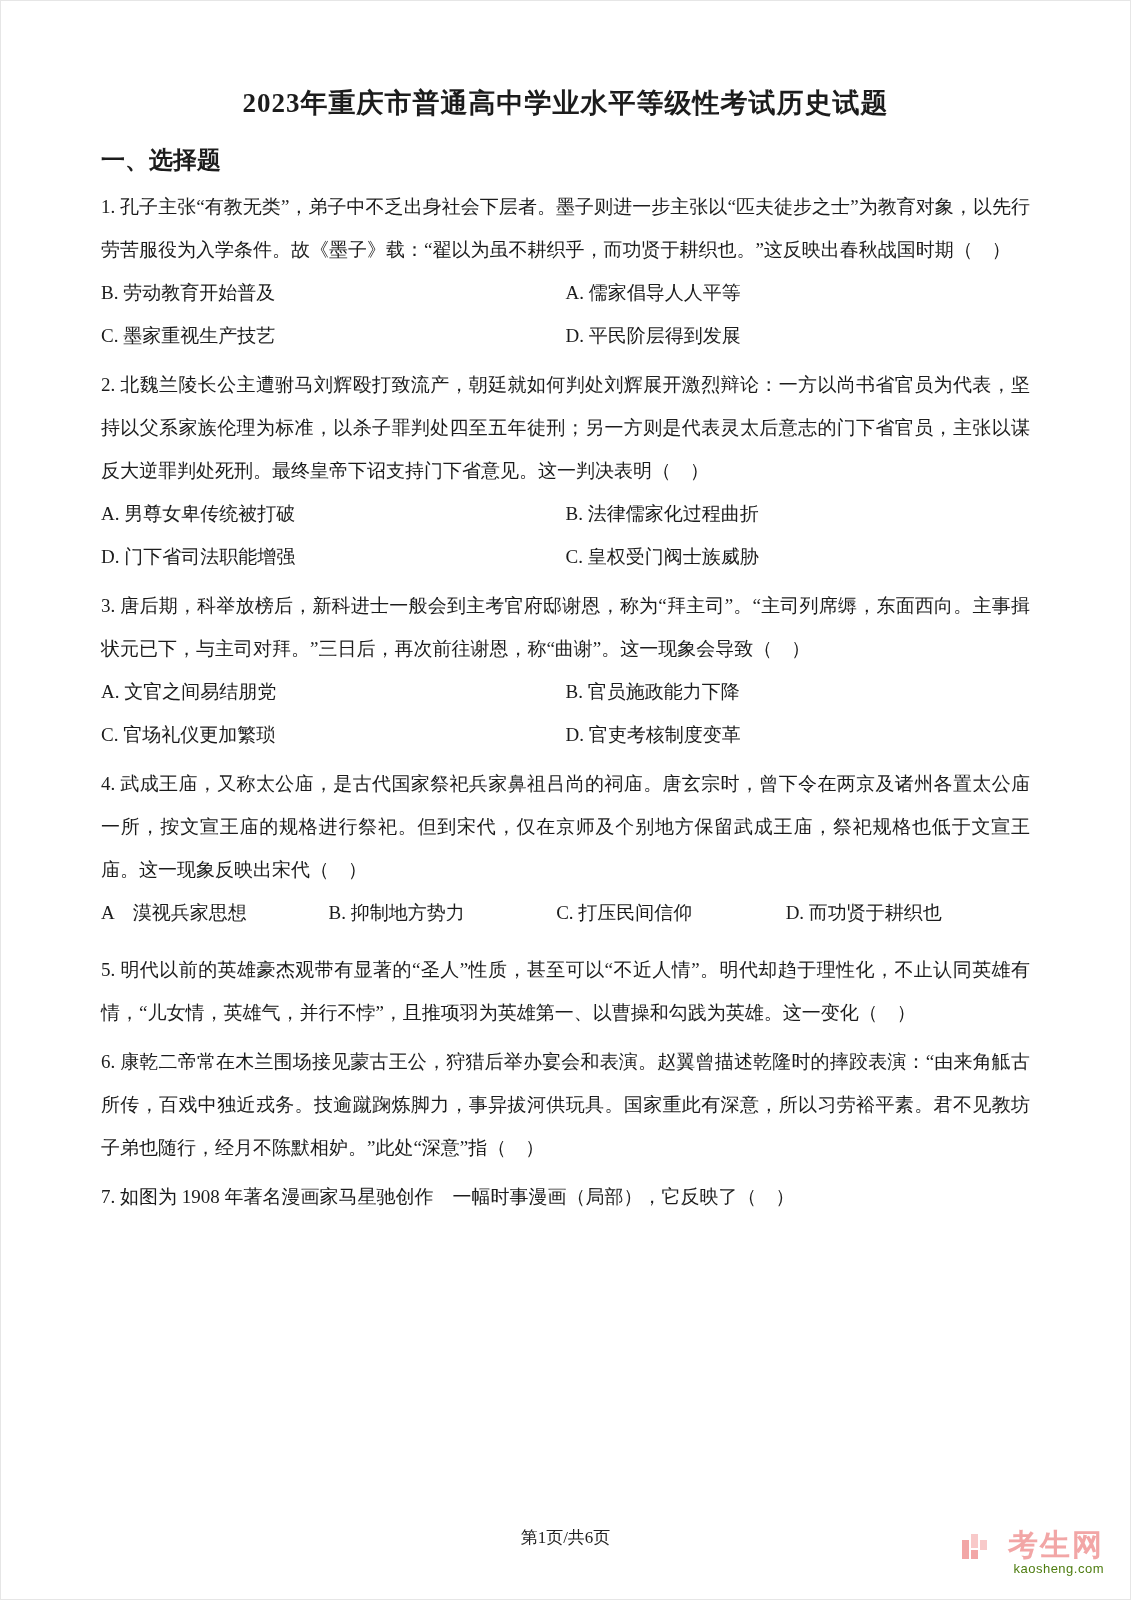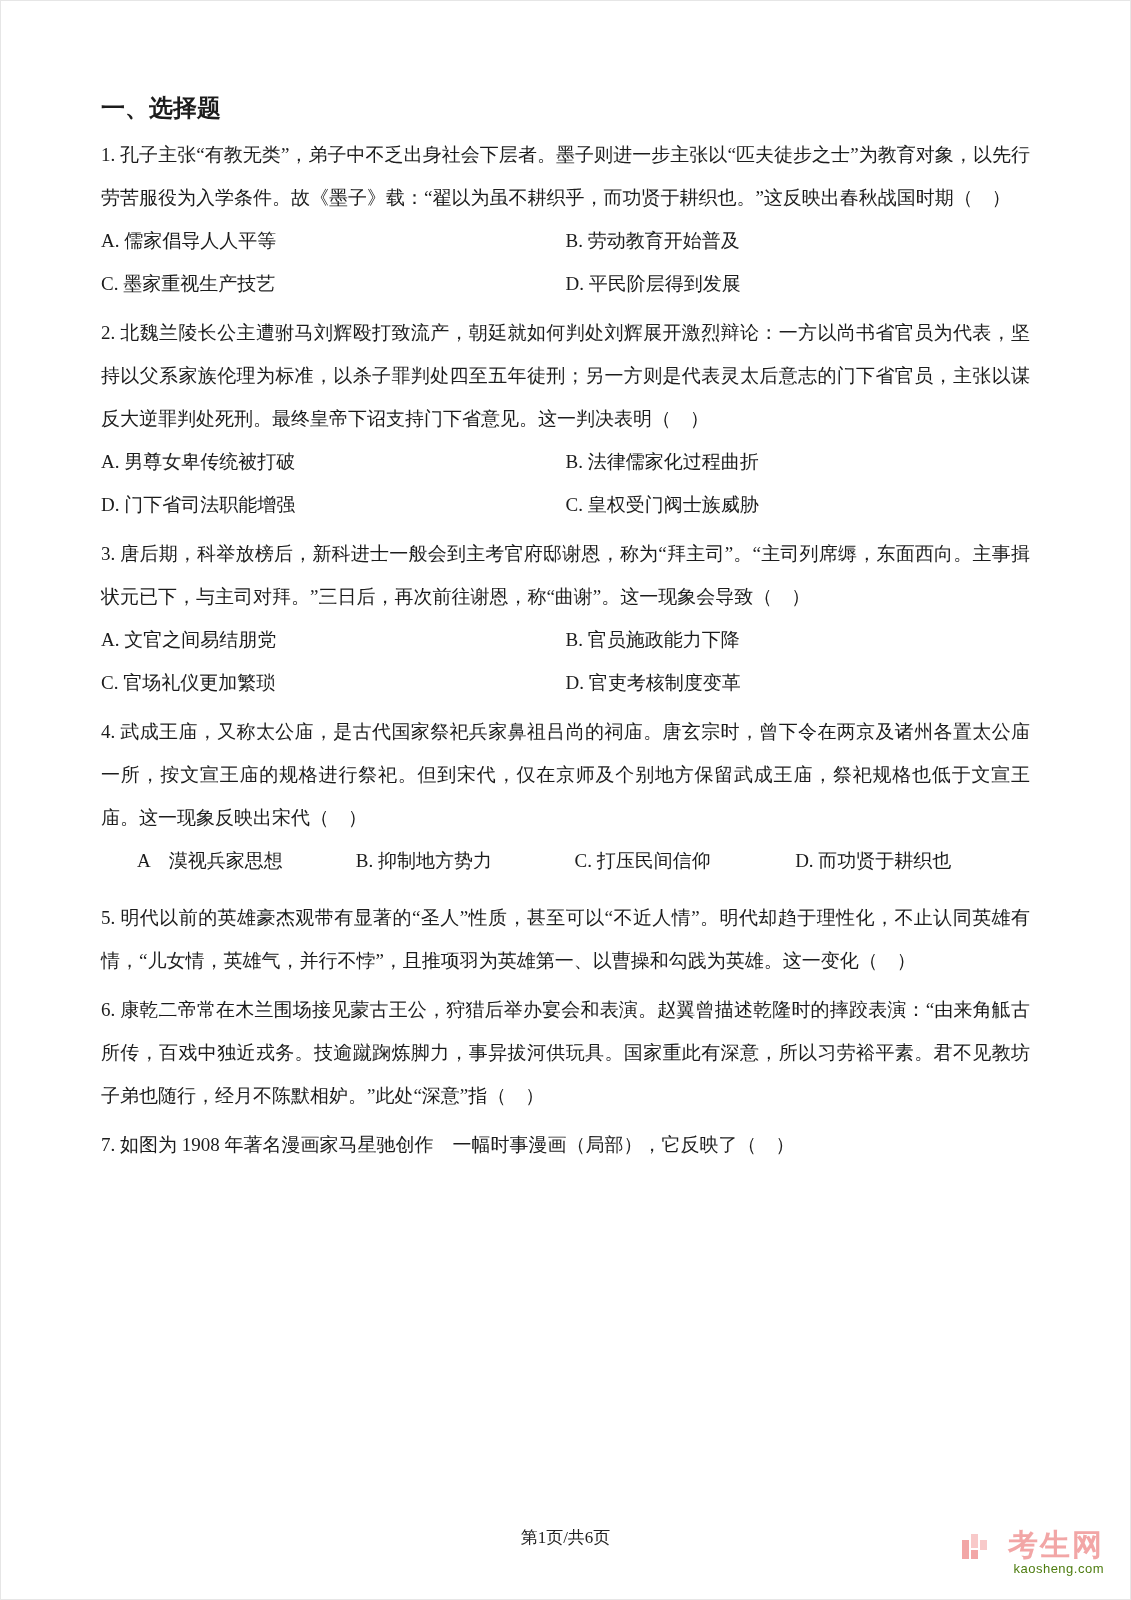--- a/index.html
+++ b/index.html
@@ -48,21 +48,20 @@
   .opts {
     display: grid;
     font-size: 19px;
     line-height: 43px;
   }
   .opts-2col {
     grid-template-columns: 50% 50%;
   }
   .opts-4col {
     grid-template-columns: 24.5% 24.5% 24.7% 26.3%;
-    margin-left: 36px;
   }
   .opt {
     white-space: nowrap;
   }
   .footer {
     position: absolute;
     left: 0;
     bottom: 50px;
     width: 100%;
     text-align: center;
@@ -104,28 +103,29 @@
     height: 32px;
     flex: 0 0 auto;
     margin-top: 2px;
   }
 </style>
 </head>
 <body>
 
 <div class="page">
 
+  <h1 class="title">2023年重庆市普通高中学业水平等级性考试历史试题</h1>
 
   <h2 class="section-heading">一、选择题</h2>
 
   <div class="question">
     <p class="stem">1. 孔子主张“有教无类”，弟子中不乏出身社会下层者。墨子则进一步主张以“匹夫徒步之士”为教育对象，以先行劳苦服役为入学条件。故《墨子》载：“翟以为虽不耕织乎，而功贤于耕织也。”这反映出春秋战国时期（　）</p>
     <div class="opts opts-2col">
+      <span class="opt">B. 劳动教育开始普及</span>
       <span class="opt">A. 儒家倡导人人平等</span>
-      <span class="opt">B. 劳动教育开始普及</span>
       <span class="opt">C. 墨家重视生产技艺</span>
       <span class="opt">D. 平民阶层得到发展</span>
     </div>
   </div>
 
   <div class="question">
     <p class="stem">2. 北魏兰陵长公主遭驸马刘辉殴打致流产，朝廷就如何判处刘辉展开激烈辩论：一方以尚书省官员为代表，坚持以父系家族伦理为标准，以杀子罪判处四至五年徒刑；另一方则是代表灵太后意志的门下省官员，主张以谋反大逆罪判处死刑。最终皇帝下诏支持门下省意见。这一判决表明（　）</p>
     <div class="opts opts-2col">
       <span class="opt">A. 男尊女卑传统被打破</span>
       <span class="opt">B. 法律儒家化过程曲折</span>

